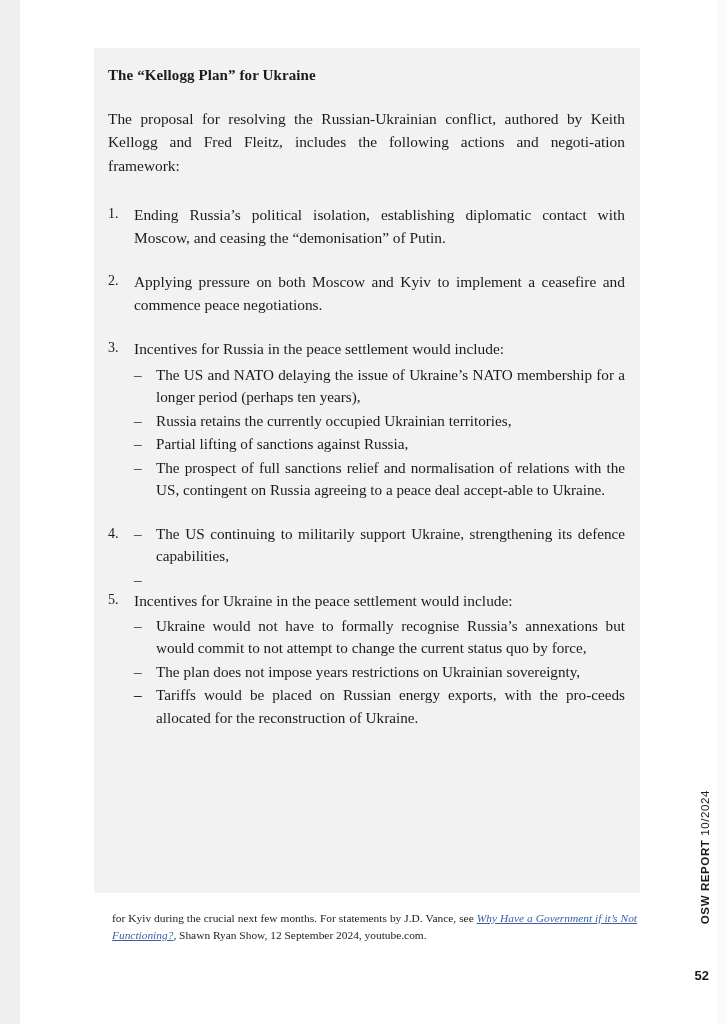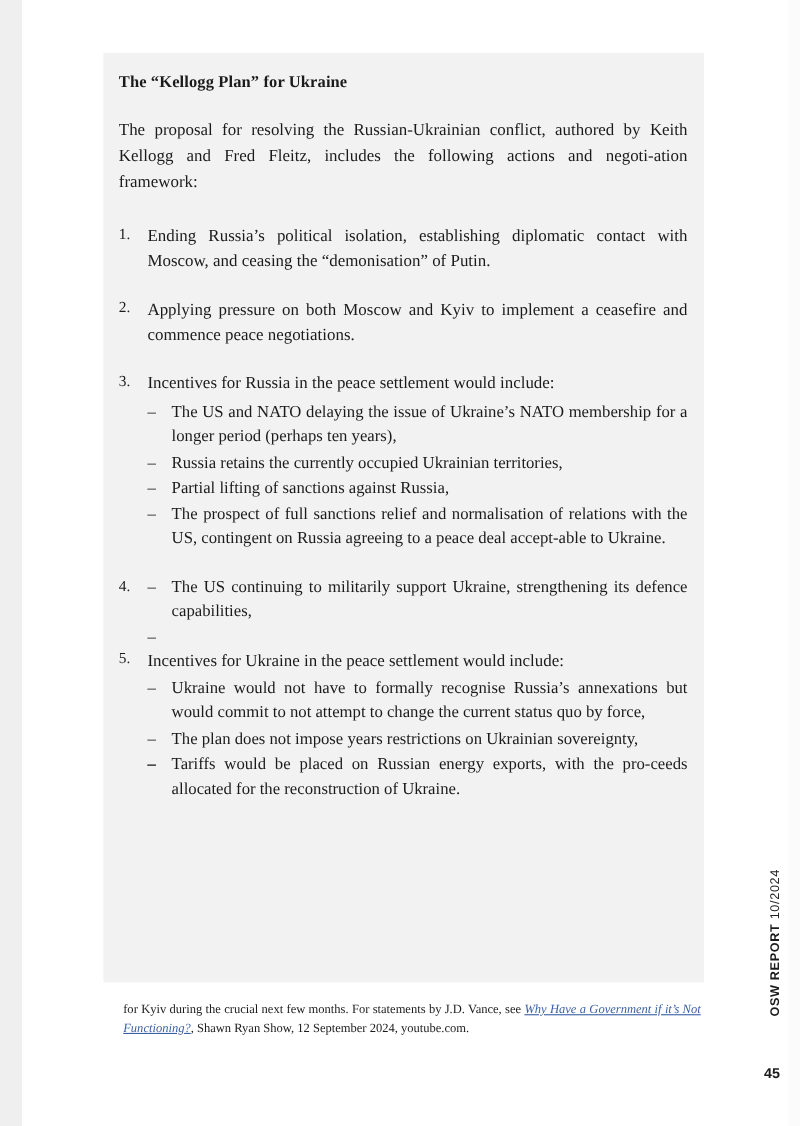--- a/index.html
+++ b/index.html
@@ -241,15 +241,15 @@
   </div>
 
   <div class="footnote">
     <span>for Kyiv during the crucial next few months. For statements by J.D. Vance, see </span><a class="lnk" href="#">Why Have a Government if it’s Not Functioning?</a><span>, Shawn Ryan Show, 12 September 2024, youtube.com.</span>
   </div>
 
   <div class="running-head">
     <span>OSW REPORT</span>&nbsp;<span class="date">10/2024</span>
   </div>
 
-  <div class="page-number">45</div>
+  <div class="page-number">52</div>
 
 </div>
 
 </body></html>

